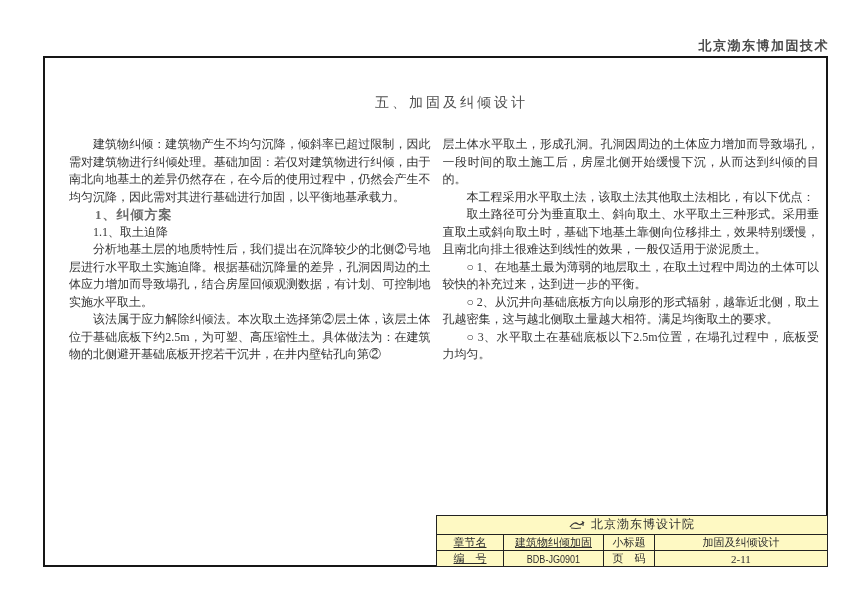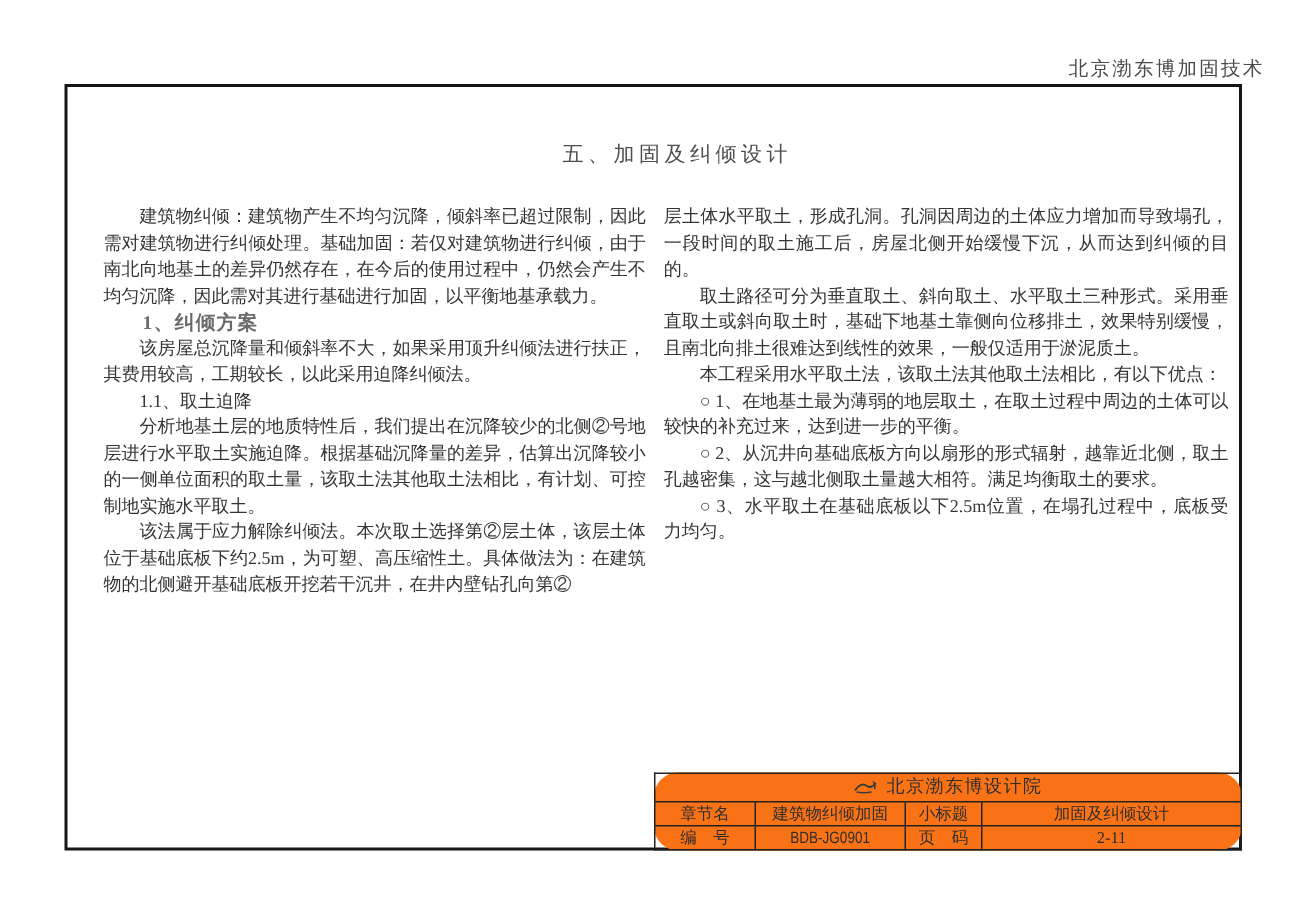--- a/index.html
+++ b/index.html
@@ -7,24 +7,25 @@
     width:863px;height:609px;
     background:#ffffff;
     font-family:"Liberation Serif","DejaVu Serif",serif;
     color:#3a3a3a;
     position:relative;
     overflow:hidden;
   }
   .page{position:absolute;inset:0;}
   .running-head{
     position:absolute;
-    top:37px;right:20px;
+    top:37px;right:34px;
     font-size:13px;
     letter-spacing:1.5px;
     color:#4a4a4a;
+    font-weight:bold;
   }
   .frame{
     position:absolute;
     left:43px;top:56px;
     width:785px;height:511px;
     border:2px solid #161616;
     box-sizing:border-box;
   }
   .doc-title{
     position:absolute;
@@ -55,73 +56,71 @@
     margin:0;text-indent:2em;
     font-size:13px;color:#6a6a6a;
     letter-spacing:1px;
     font-weight:bold;
   }
   .col .sec-h2{margin:0;text-indent:2em;font-family:Liberation Serif, serif;}
   .title-block{
     position:absolute;
     right:-2px;bottom:-2px;
     border-collapse:collapse;
-    background:#f97316;
+    background:#fef9c3;
     font-size:11px;
     color:#2e2e2e;
-    border-radius:16px;
   }
   .title-block td{
     border:1px solid #222;
     height:15px;
     padding:0 2px;
     text-align:center;
     white-space:nowrap;
   }
   .title-block .tb-head{
     font-size:12px;
     letter-spacing:1px;
   }
   .tb-head .logo{
     display:inline-block;
     vertical-align:-2px;
     margin-right:5px;
   }
-  .w-label{width:62px;}
-  .w-val1{width:95px;}
+  .w-label{width:62px;text-decoration:underline;}
+  .w-val1{width:95px;text-decoration:underline;}
   .w-label2{width:46px;}
   .w-val2{width:168px;}
   .mono-code{font-family:"Liberation Sans","DejaVu Sans",sans-serif;transform:scaleX(.82);display:inline-block;}
 </style>
 </head>
 <body>
 
 <div class="page">
 
   <div class="running-head">北京渤东博加固技术</div>
 
   <div class="frame">
 
     <div class="doc-title">五、加固及纠倾设计</div>
 
     <div class="columns">
 
       <div class="col col-left">
         <p>建筑物纠倾：建筑物产生不均匀沉降，倾斜率已超过限制，因此需对建筑物进行纠倾处理。基础加固：若仅对建筑物进行纠倾，由于南北向地基土的差异仍然存在，在今后的使用过程中，仍然会产生不均匀沉降，因此需对其进行基础进行加固，以平衡地基承载力。</p>
         <p class="sec-h1">1、纠倾方案</p>
-        <p>该房屋总沉降量和倾斜率不大，如果采用顶升纠倾法进行扶正，其费用较高，工期较长，以此采用迫降纠倾法。</p>
         <p class="sec-h2">1.1、取土迫降</p>
-        <p>分析地基土层的地质特性后，我们提出在沉降较少的北侧②号地层进行水平取土实施迫降。根据基础沉降量的差异，估算出沉降较小的一侧单位面积的取土量，该取土法其他取土法相比，有计划、可控制地实施水平取土。</p>
+        <p>分析地基土层的地质特性后，我们提出在沉降较少的北侧②号地层进行水平取土实施迫降。根据基础沉降量的差异，孔洞因周边的土体应力增加而导致塌孔，结合房屋回倾观测数据，有计划、可控制地实施水平取土。</p>
         <p>该法属于应力解除纠倾法。本次取土选择第②层土体，该层土体位于基础底板下约2.5m，为可塑、高压缩性土。具体做法为：在建筑物的北侧避开基础底板开挖若干沉井，在井内壁钻孔向第②</p>
       </div>
 
       <div class="col col-right">
         <p class="no-indent">层土体水平取土，形成孔洞。孔洞因周边的土体应力增加而导致塌孔，一段时间的取土施工后，房屋北侧开始缓慢下沉，从而达到纠倾的目的。</p>
+        <p>本工程采用水平取土法，该取土法其他取土法相比，有以下优点：</p>
         <p>取土路径可分为垂直取土、斜向取土、水平取土三种形式。采用垂直取土或斜向取土时，基础下地基土靠侧向位移排土，效果特别缓慢，且南北向排土很难达到线性的效果，一般仅适用于淤泥质土。</p>
-        <p>本工程采用水平取土法，该取土法其他取土法相比，有以下优点：</p>
         <p>○ 1、在地基土最为薄弱的地层取土，在取土过程中周边的土体可以较快的补充过来，达到进一步的平衡。</p>
         <p>○ 2、从沉井向基础底板方向以扇形的形式辐射，越靠近北侧，取土孔越密集，这与越北侧取土量越大相符。满足均衡取土的要求。</p>
         <p>○ 3、水平取土在基础底板以下2.5m位置，在塌孔过程中，底板受力均匀。</p>
       </div>
 
     </div>
 
     <table class="title-block">
       <tbody>
           <tr>

